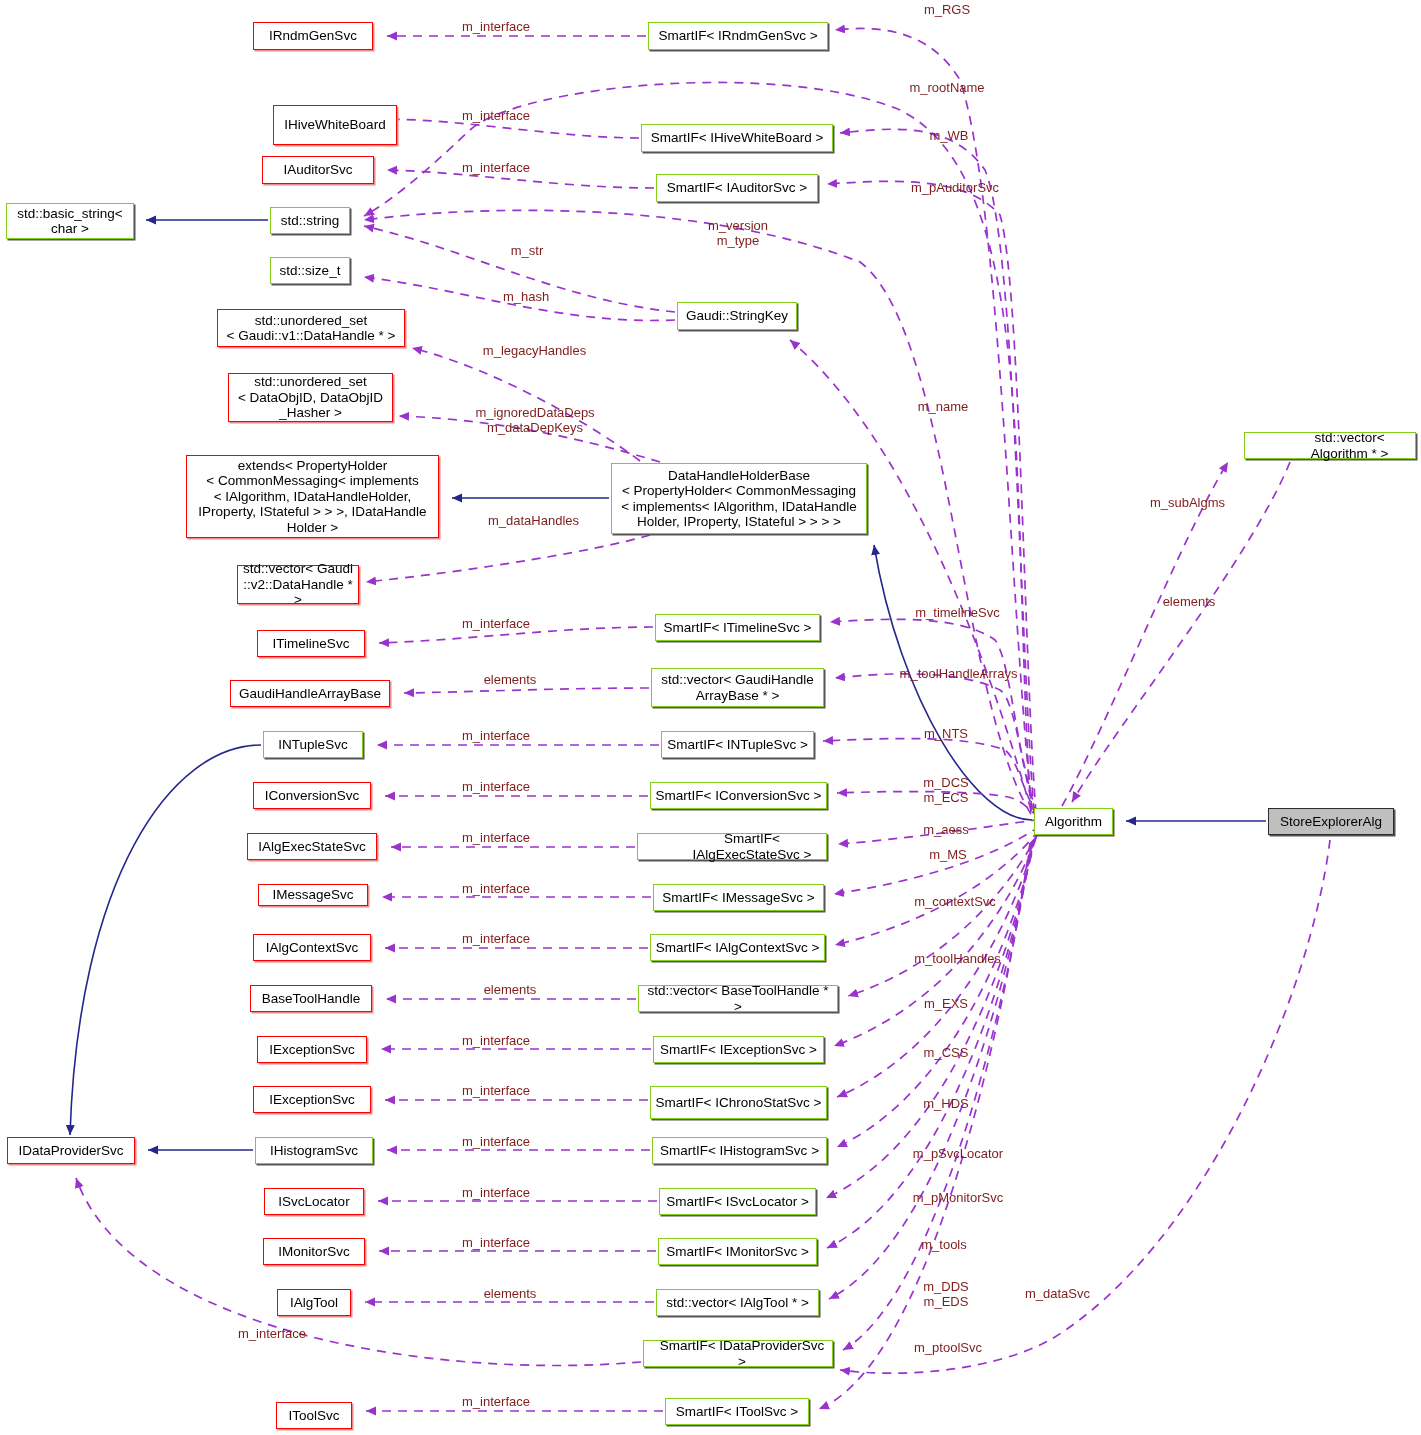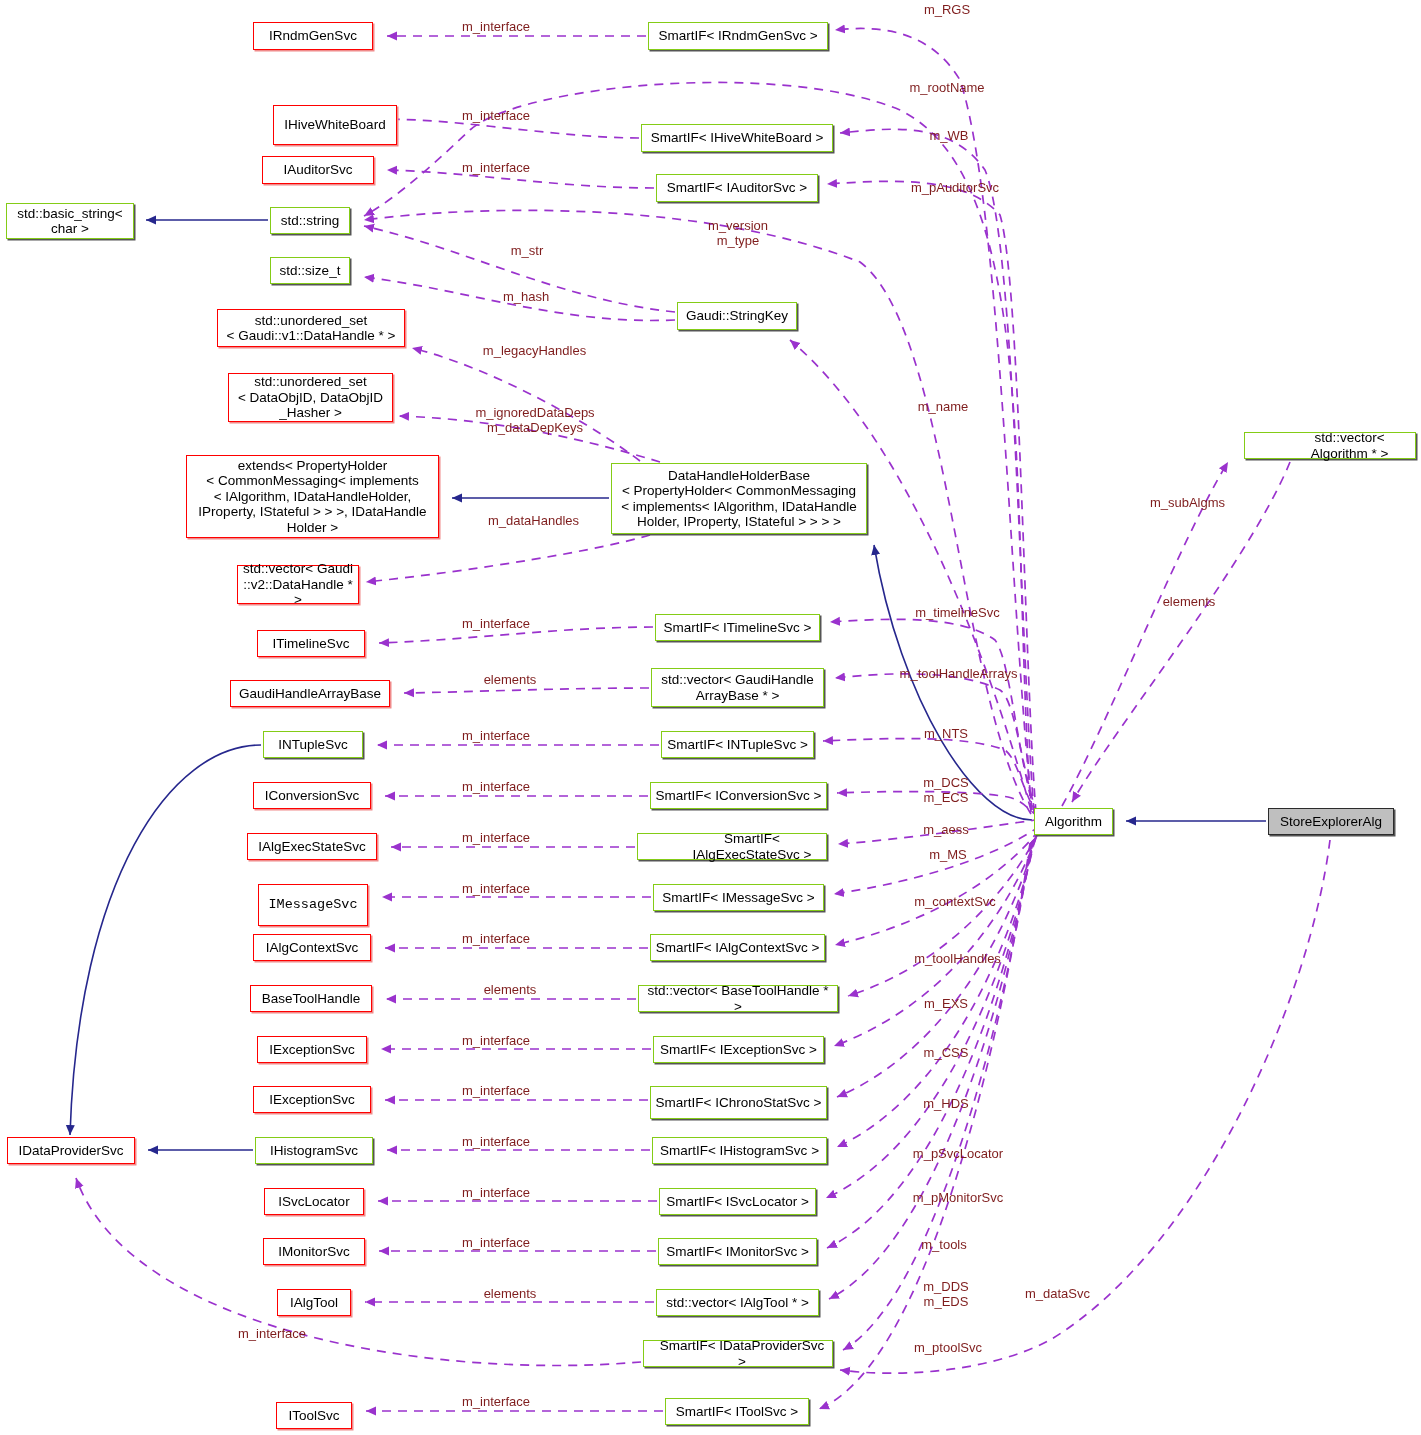--- a/index.html
+++ b/index.html
@@ -160,21 +160,21 @@
   <div class="node dark" style="left:655px;top:614px;width:165px;height:27px;">SmartIF&lt; ITimelineSvc &gt;</div>
   <div class="node red" style="left:230px;top:680px;width:160px;height:27px;">GaudiHandleArrayBase</div>
   <div class="node dark" style="left:651px;top:668px;width:173px;height:39px;">std::vector&lt; GaudiHandle
 ArrayBase * &gt;</div>
   <div class="node dark" style="left:263px;top:731px;width:100px;height:27px;text-align:center;">INTupleSvc</div>
   <div class="node dark" style="left:661px;top:731px;width:153px;height:27px;">SmartIF&lt; INTupleSvc &gt;</div>
   <div class="node red" style="left:253px;top:782px;width:118px;height:27px;">IConversionSvc</div>
   <div class="node dark" style="left:650px;top:782px;width:177px;height:27px;">SmartIF&lt; IConversionSvc &gt;</div>
   <div class="node red" style="left:247px;top:833px;width:130px;height:27px;">IAlgExecStateSvc</div>
   <div class="node dark" style="left:637px;top:833px;width:190px;height:27px;padding-left:44px;">SmartIF&lt; IAlgExecStateSvc &gt;</div>
-  <div class="node red" style="left:258px;top:884px;width:110px;height:42px;font-family:Liberation Mono, monospace;">IMessageSvc</div>
+  <div class="node red" style="left:258px;top:884px;width:110px;height:22px;">IMessageSvc</div>
   <div class="node dark" style="left:653px;top:884px;width:171px;height:27px;">SmartIF&lt; IMessageSvc &gt;</div>
   <div class="node red" style="left:253px;top:934px;width:118px;height:27px;">IAlgContextSvc</div>
   <div class="node dark" style="left:650px;top:934px;width:175px;height:27px;">SmartIF&lt; IAlgContextSvc &gt;</div>
   <div class="node red" style="left:250px;top:985px;width:122px;height:27px;">BaseToolHandle</div>
   <div class="node dark" style="left:638px;top:985px;width:200px;height:27px;">std::vector&lt; BaseToolHandle * &gt;</div>
   <div class="node red" style="left:257px;top:1036px;width:110px;height:27px;">IExceptionSvc</div>
   <div class="node dark" style="left:653px;top:1036px;width:171px;height:27px;">SmartIF&lt; IExceptionSvc &gt;</div>
   <div class="node red" style="left:253px;top:1086px;width:118px;height:27px;">IExceptionSvc</div>
   <div class="node dark" style="left:650px;top:1086px;width:177px;height:33px;">SmartIF&lt; IChronoStatSvc &gt;</div>
   <div class="node red" style="left:7px;top:1137px;width:128px;height:27px;">IDataProviderSvc</div>

